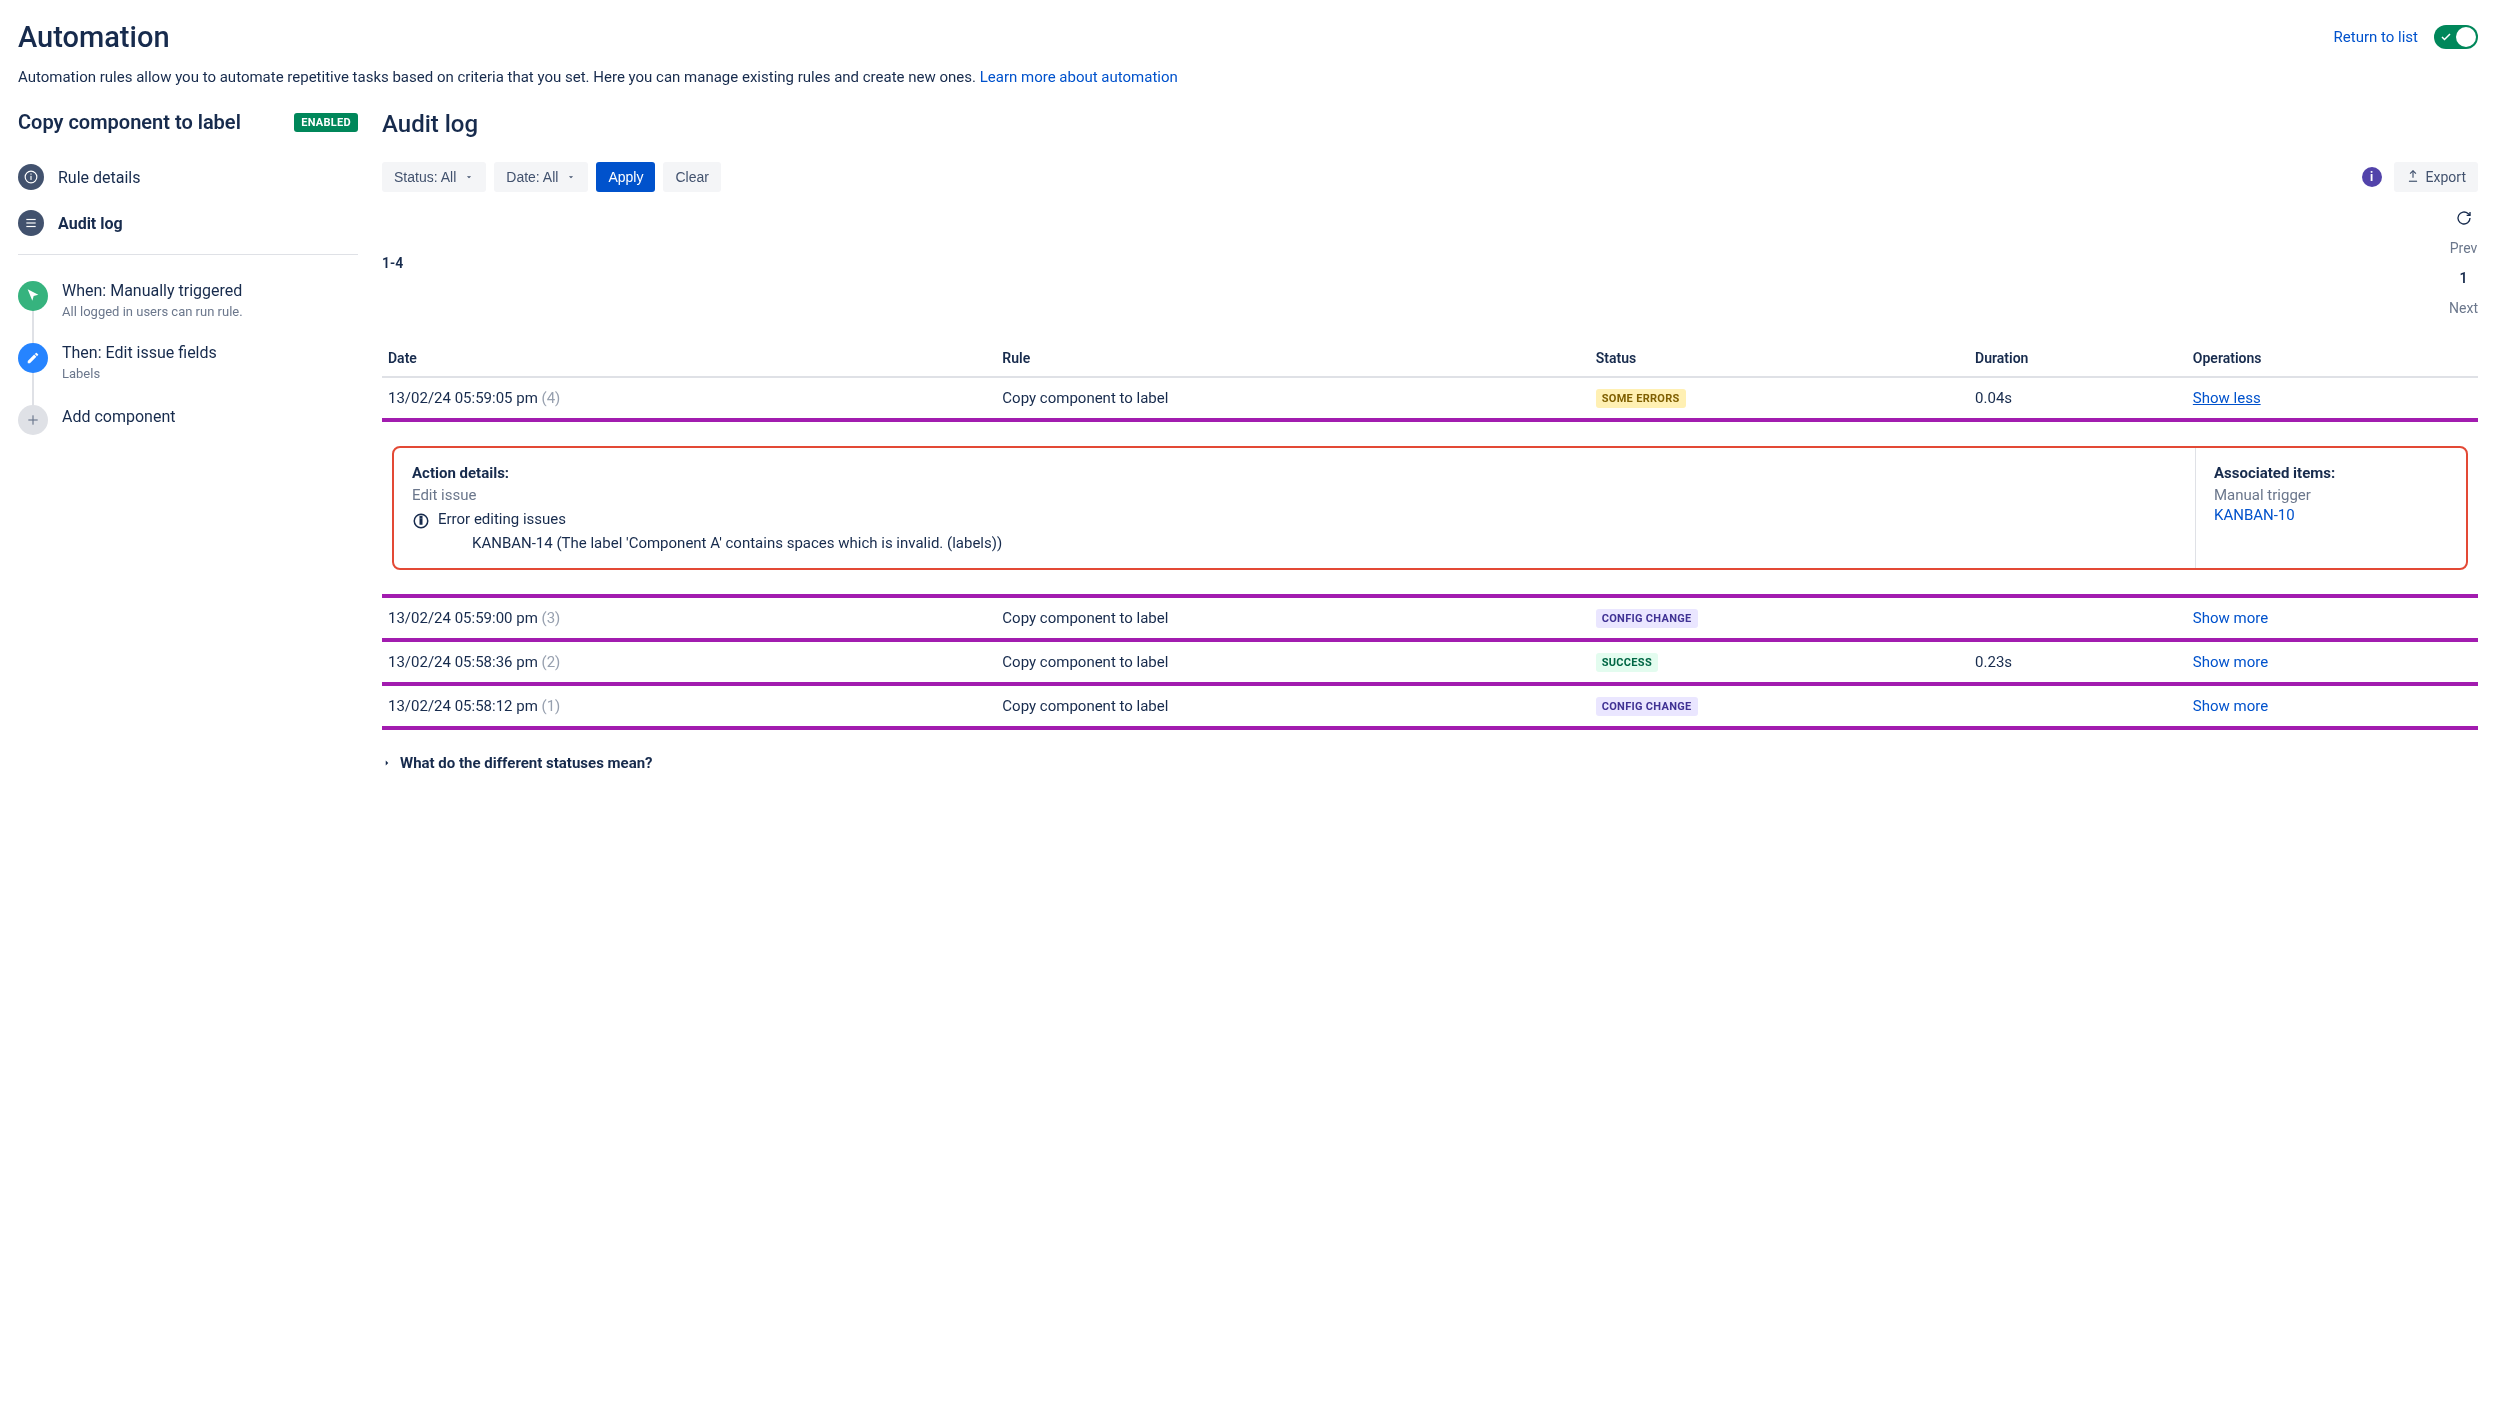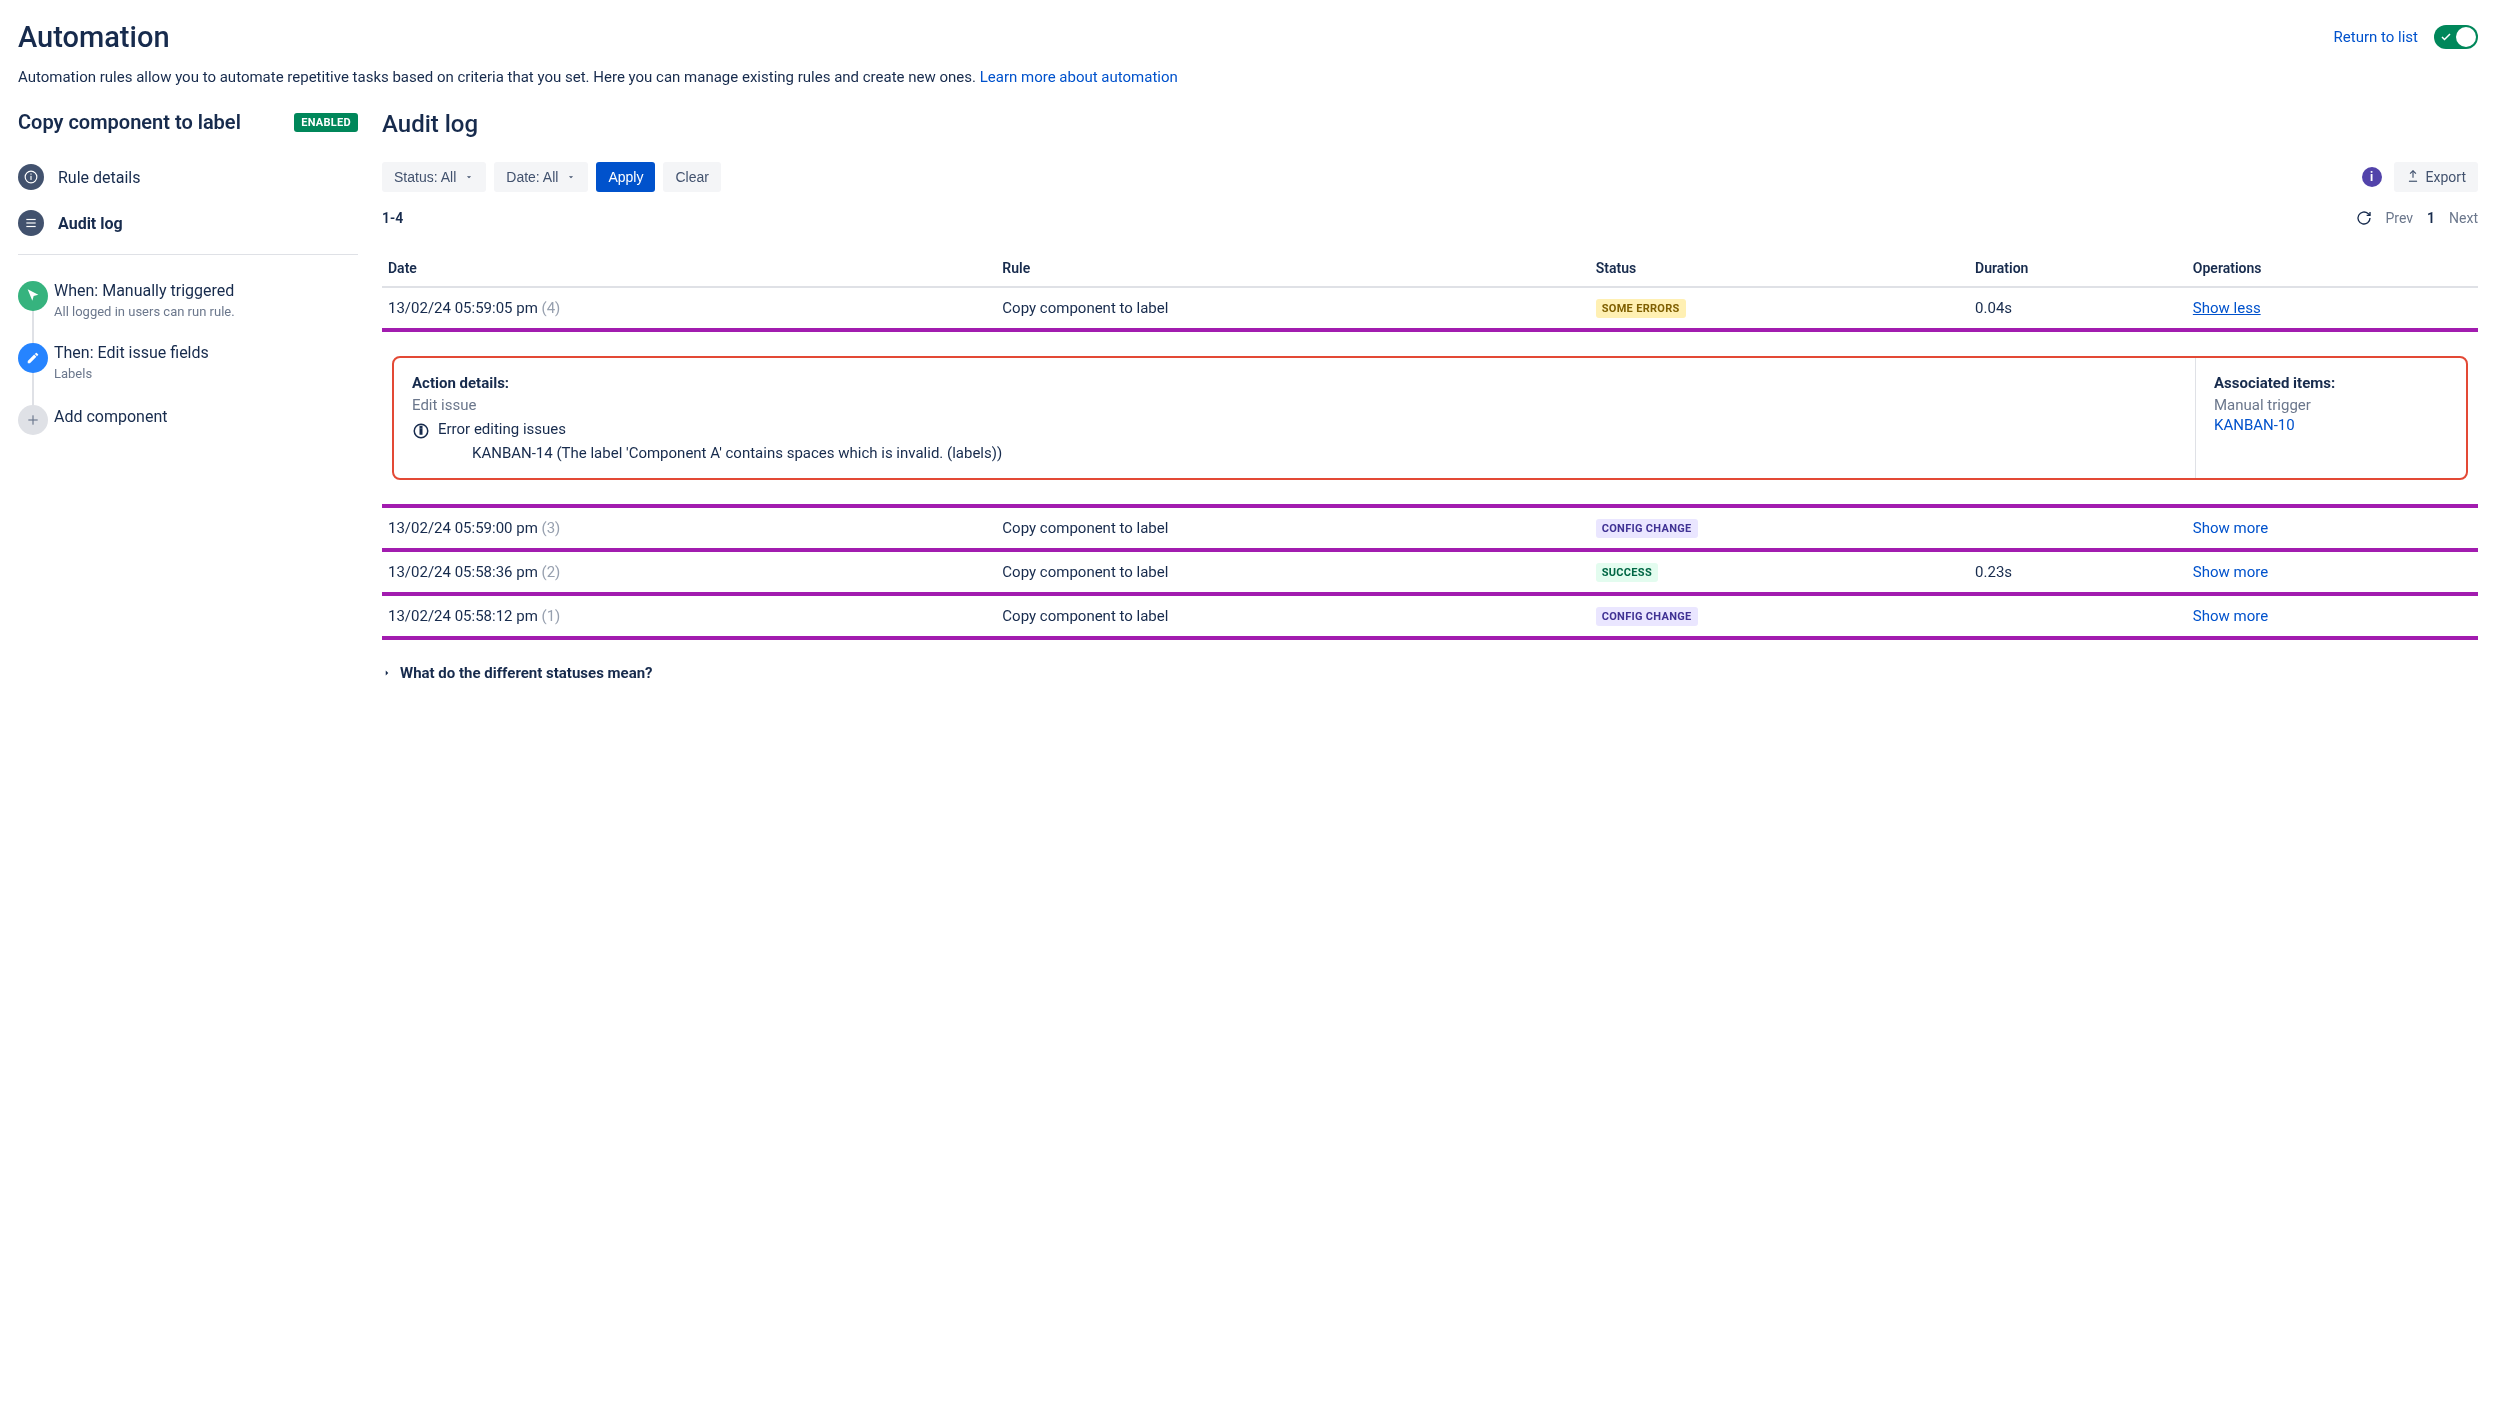--- a/index.html
+++ b/index.html
@@ -107,21 +107,21 @@
       margin: 8px 0 14px;
     }
 
     .step-list {
       position: relative;
       padding-left: 0;
     }
     .step {
       display: flex;
       align-items: flex-start;
-      gap: 6px;
+      gap: 14px;
       position: relative;
       padding: 12px 0;
     }
     .step .connector {
       position: absolute;
       left: 14px;
       top: 38px;
       bottom: -32px;
       width: 2px;
       background: #DFE1E6;
@@ -183,21 +183,21 @@
       display: inline-flex; align-items: flex-start; gap: 6px;
       background: #F4F5F7; padding: 7px 12px; border-radius: 3px;
       cursor: pointer; color: #42526E;
     }
     .pager {
       display: flex; justify-content: space-between; align-items: center;
       margin-top: 18px;
       font-size: 14px;
     }
     .pager-left { font-weight: 600; }
-    .pager-right { display: flex; align-items: center; gap: 14px; color: #6B778C; }
+    .pager-right { display: flex; align-items: center; gap: 14px; color: #6B778C; flex-direction: column; }
     .pager-right .active { color: #172B4D; font-weight: 600; }
     .refresh-ic { width: 16px; height: 16px; cursor: pointer; }
 
     table.log {
       width: 100%;
       border-collapse: collapse;
       margin-top: 24px;
     }
     table.log th {
       text-align: left;

